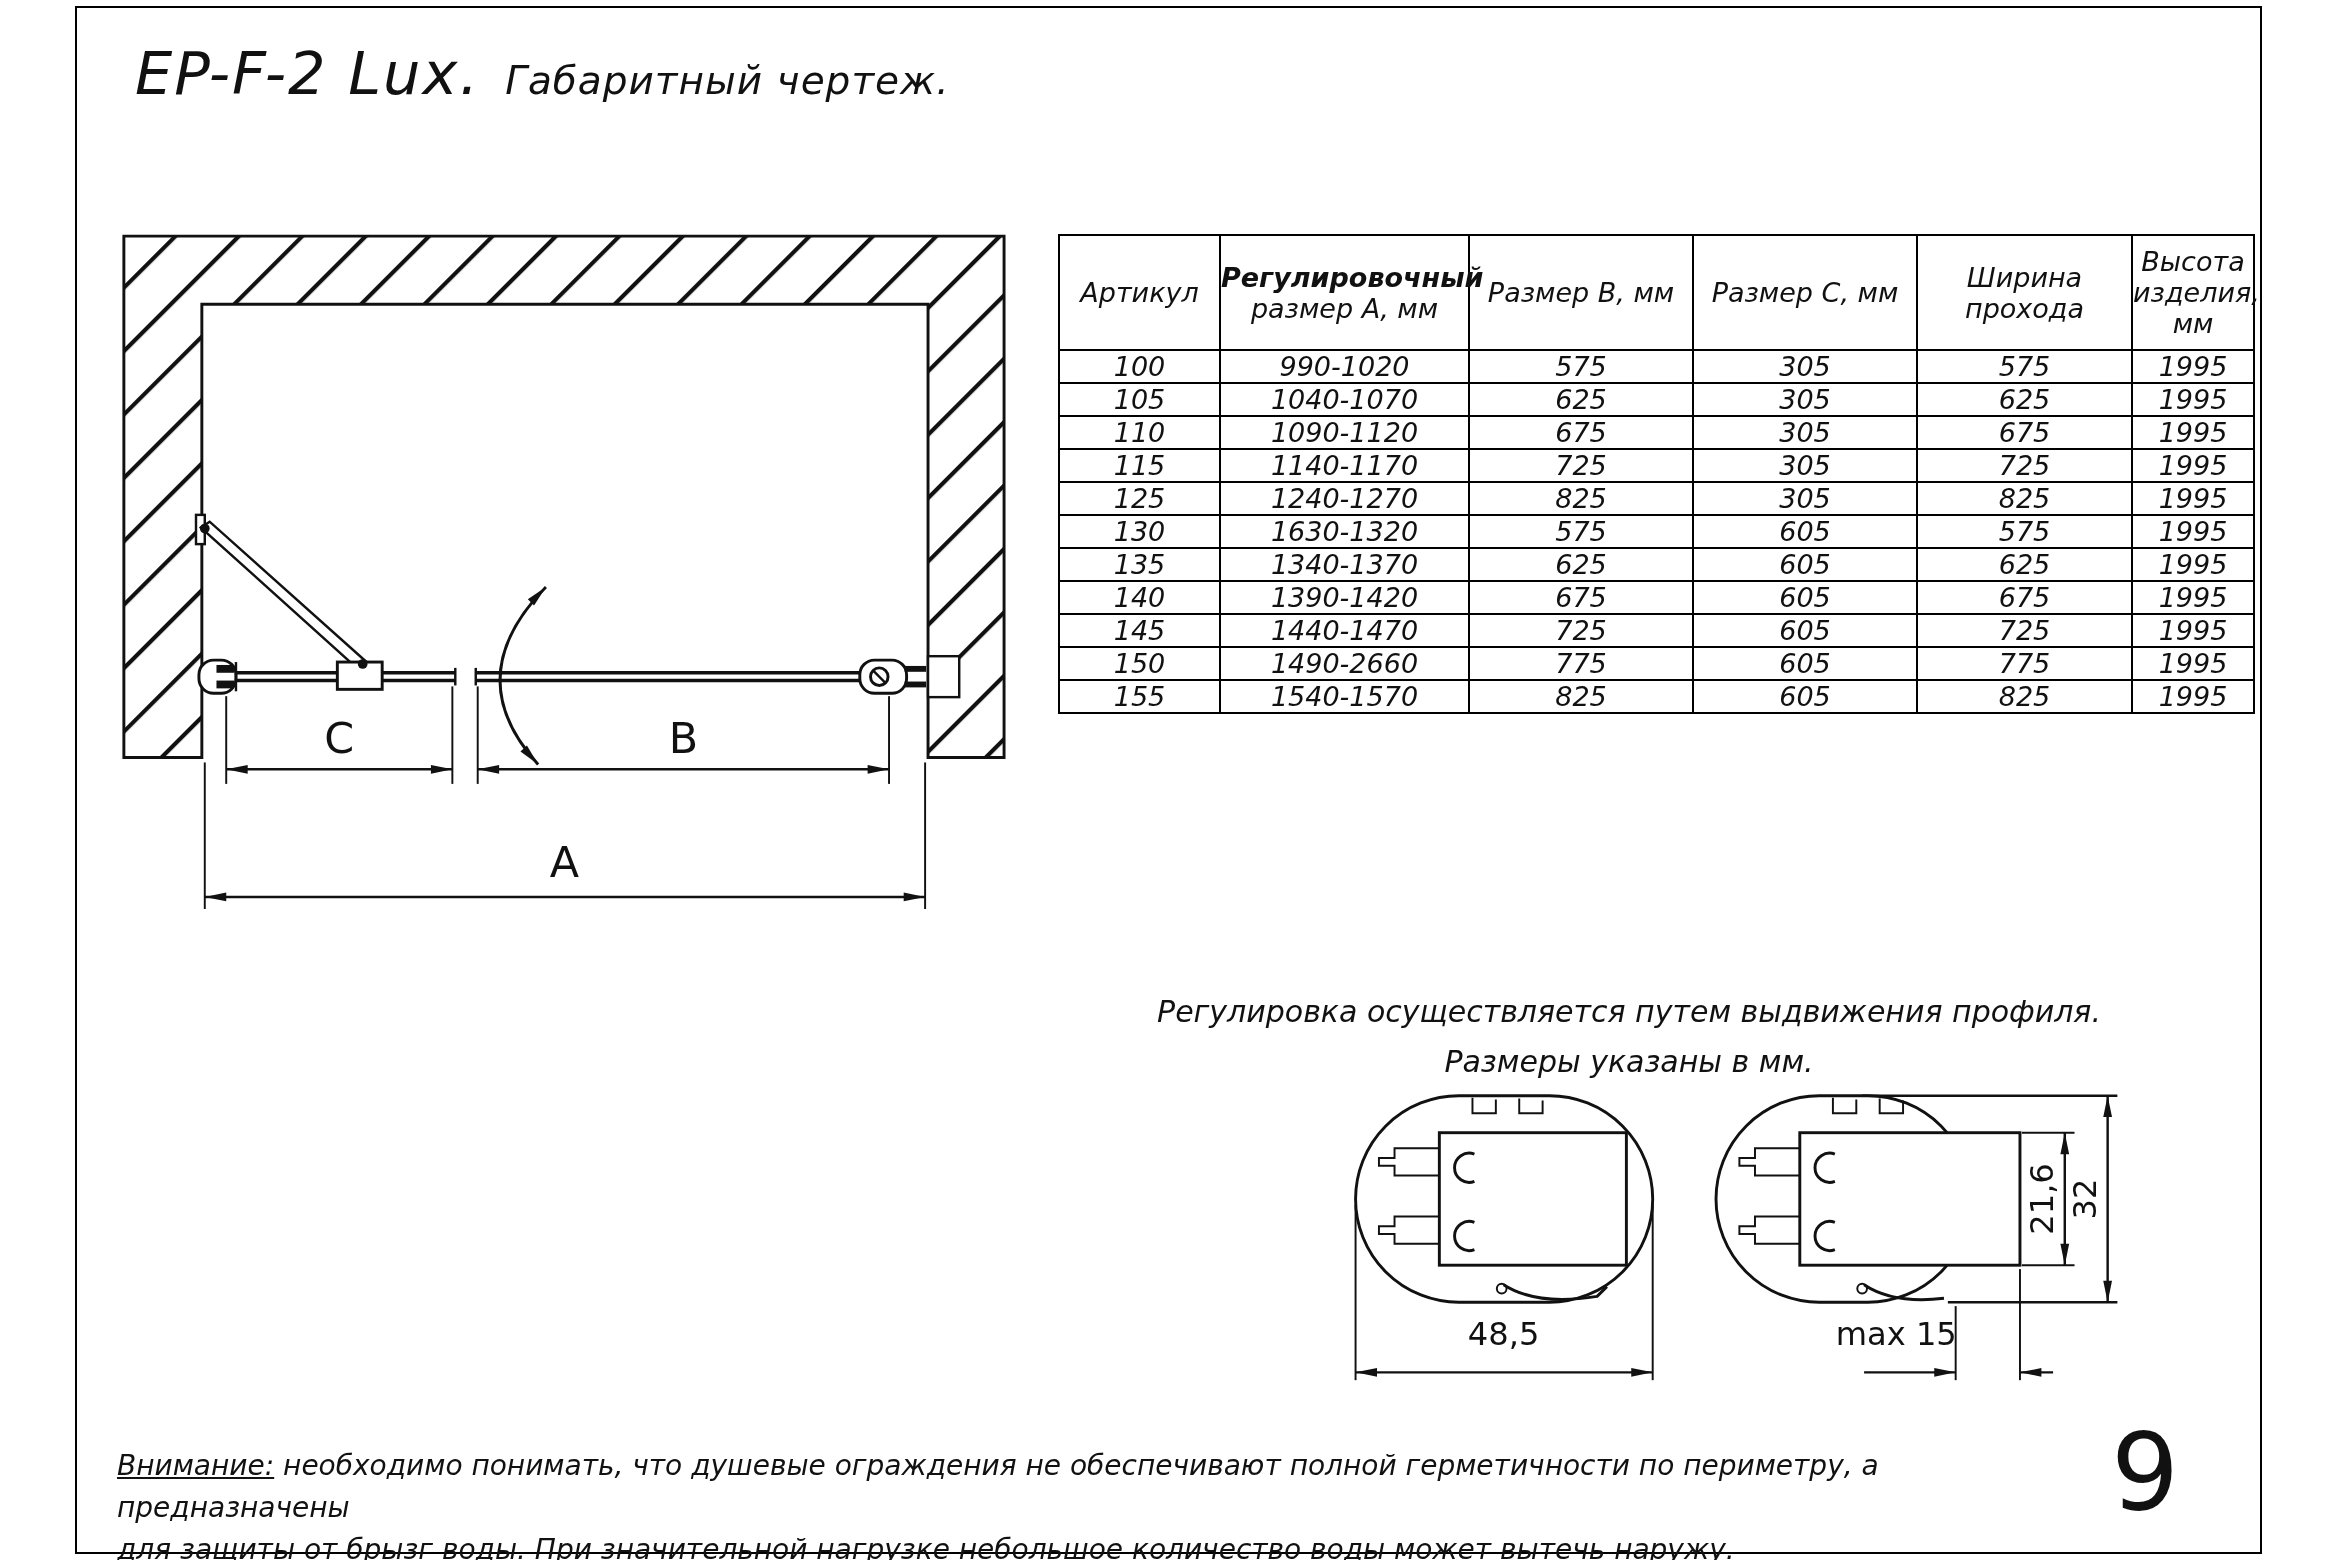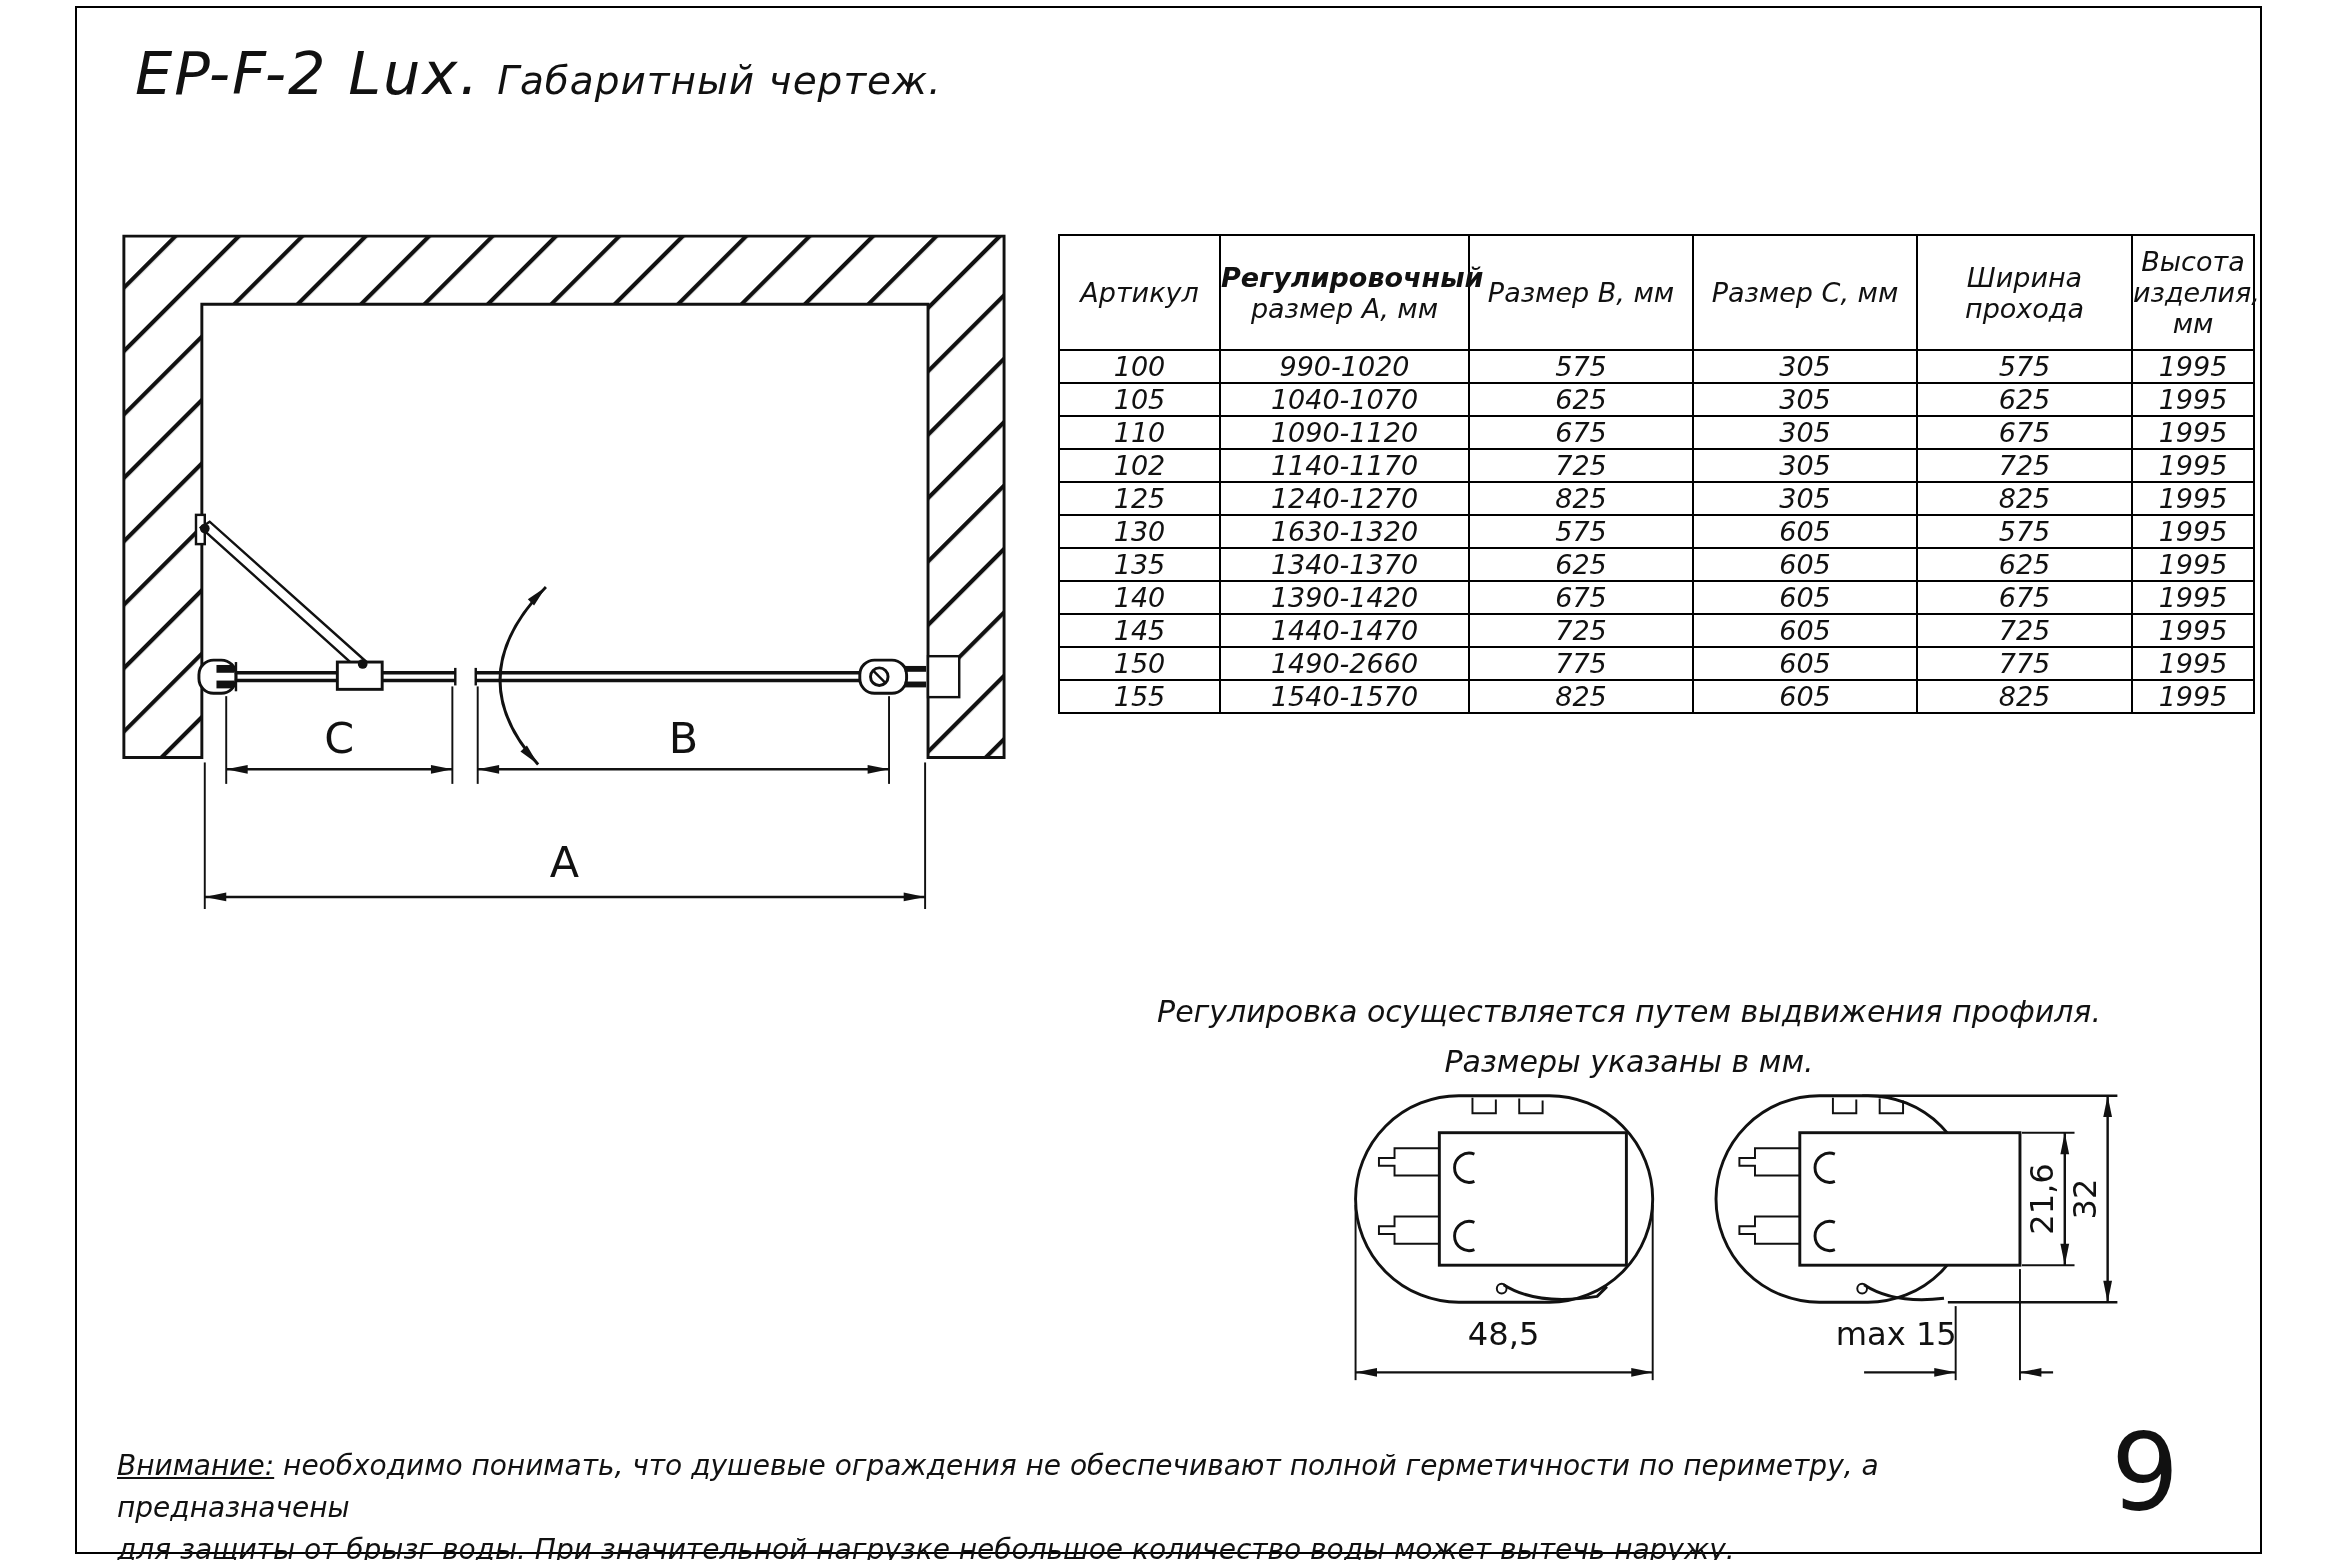--- a/index.html
+++ b/index.html
@@ -5,21 +5,21 @@
   html,body{margin:0;padding:0;}
   body{
     width:2341px;height:1560px;position:relative;background:#fff;
     font-family:"DejaVu Sans",sans-serif;color:#111;overflow:hidden;
   }
   .frame{
     position:absolute;left:75px;top:5.9px;width:2187px;height:1548px;
     border:2px solid #000;box-sizing:border-box;
   }
   .title{
-    position:absolute;left:135px;top:39px;display:flex;align-items:baseline;gap:17px;
+    position:absolute;left:135px;top:39px;display:flex;align-items:baseline;gap:25px;
     font-style:italic;white-space:nowrap;
   }
   .title .model{font-size:59px;letter-spacing:2px;}
   .title .suffix{font-size:39px;letter-spacing:1px;text-align:center;}
   .drawing{position:absolute;left:119px;top:226px;}
   .profiles{position:absolute;left:1326px;top:1084px;}
   svg text{font-family:"DejaVu Sans",sans-serif;fill:#111;}
   .dimlabel{font-size:44px;}
   .pdim{font-size:33px;}
   table.sizes{
@@ -179,21 +179,21 @@
       </tr>
       <tr>
         <td>110</td>
         <td>1090-1120</td>
         <td>675</td>
         <td>305</td>
         <td>675</td>
         <td>1995</td>
       </tr>
       <tr>
-        <td>102</td>
+        <td>115</td>
         <td>1140-1170</td>
         <td>725</td>
         <td>305</td>
         <td>725</td>
         <td>1995</td>
       </tr>
       <tr>
         <td>125</td>
         <td>1240-1270</td>
         <td>825</td>

